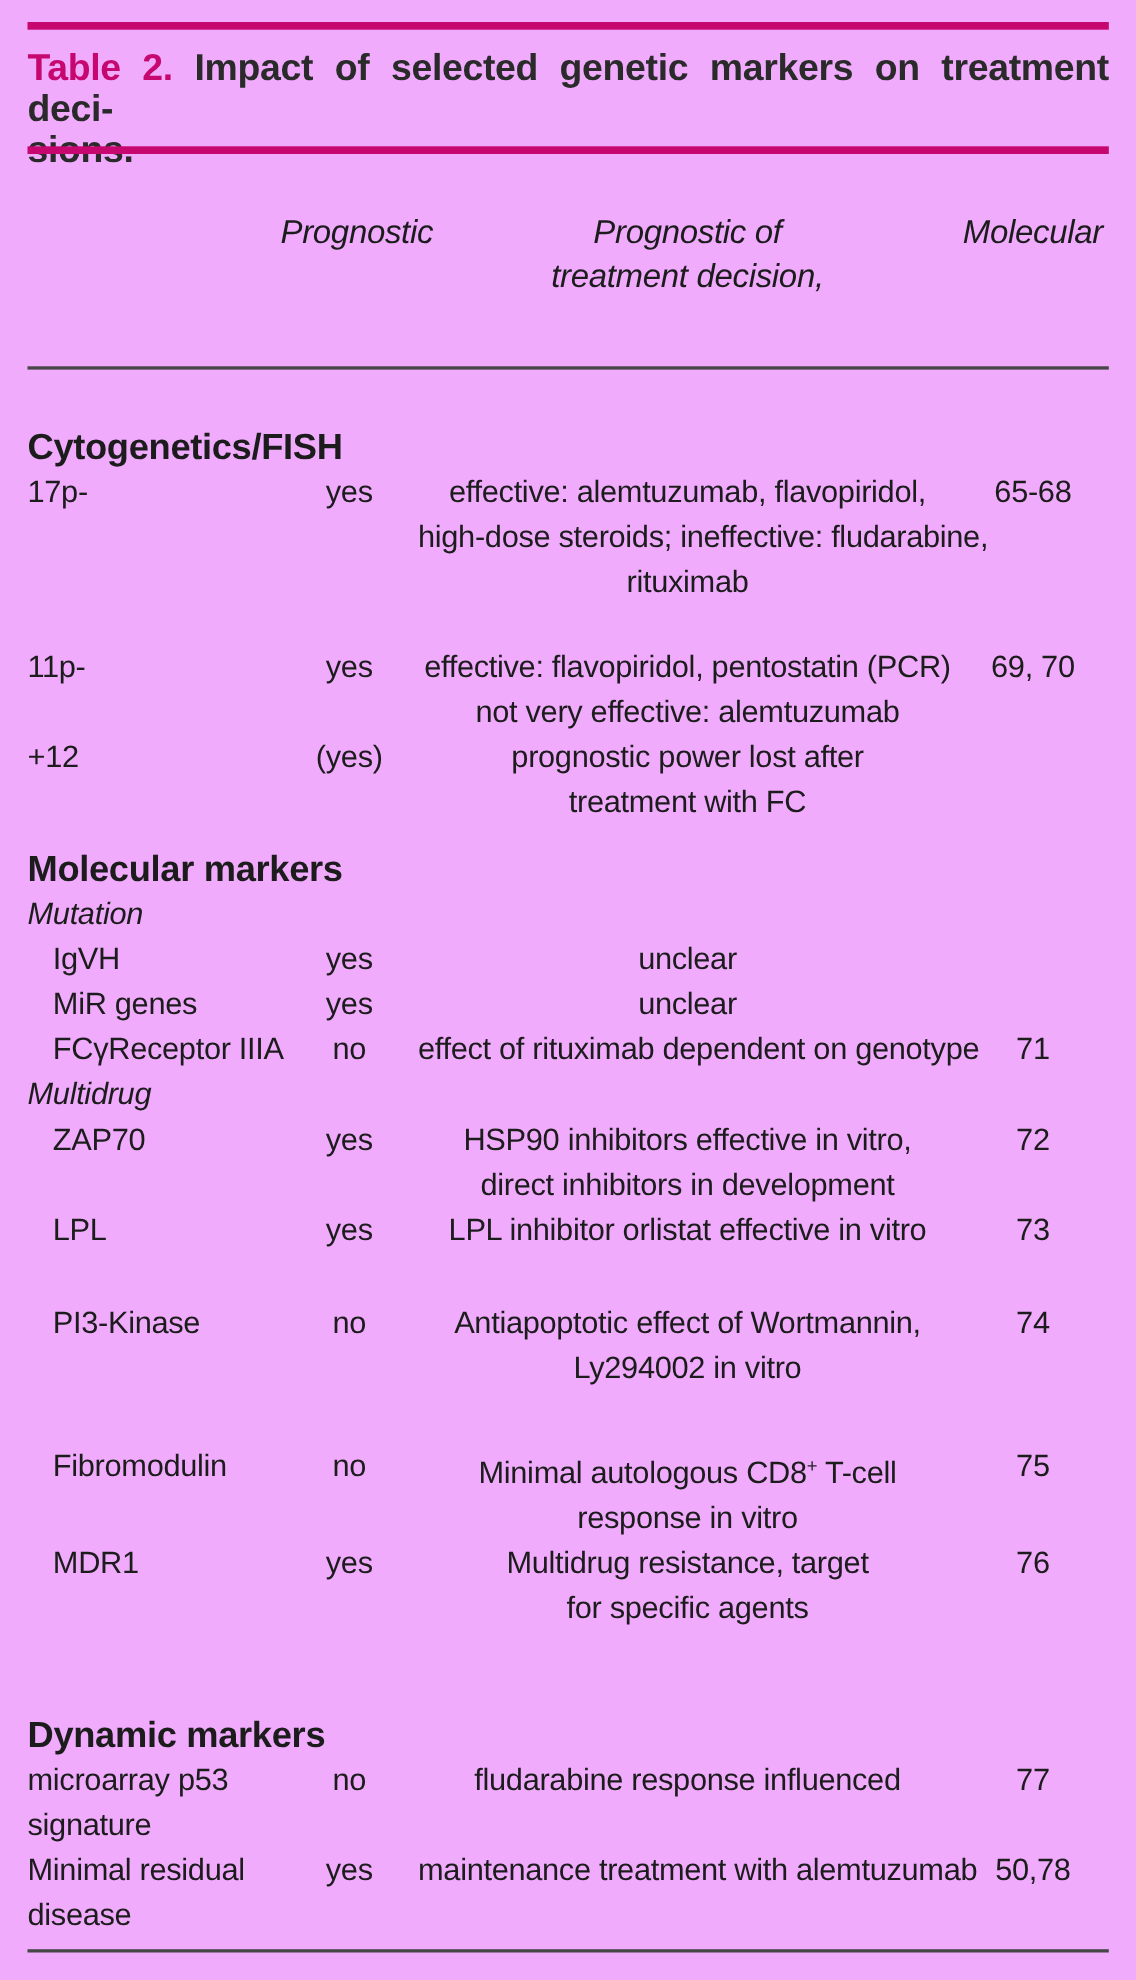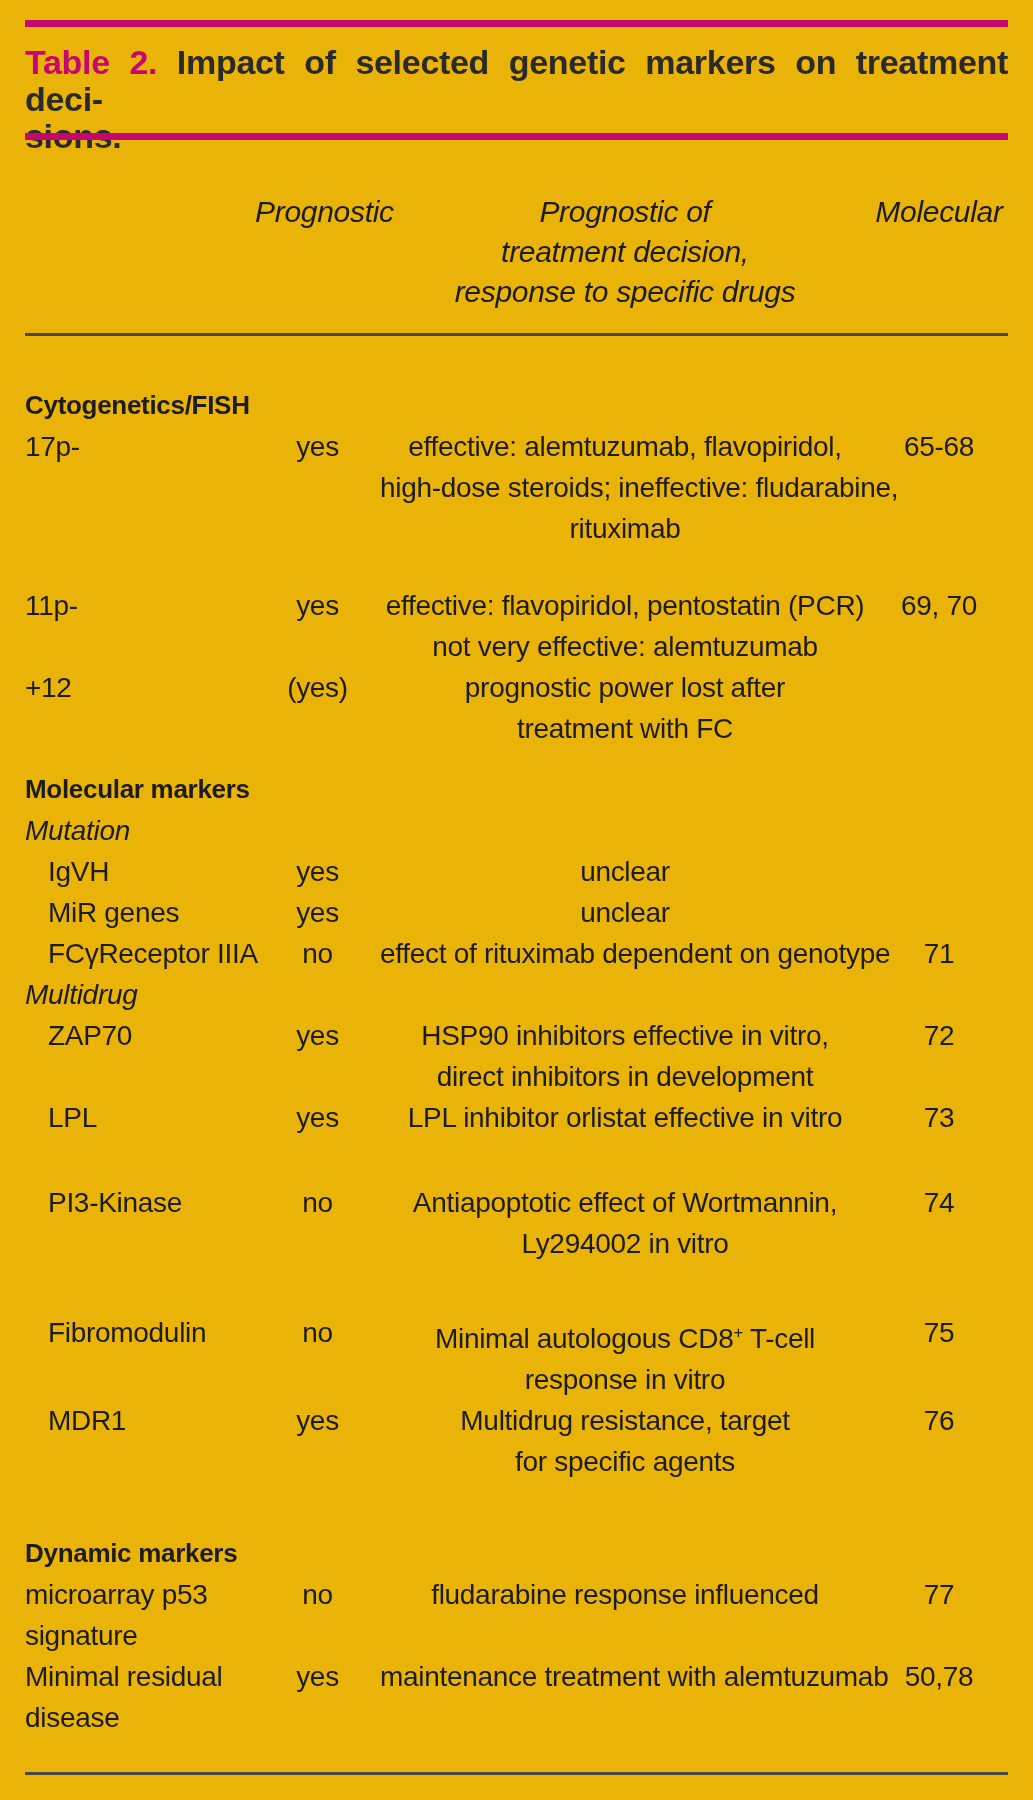--- a/index.html
+++ b/index.html
@@ -1,19 +1,19 @@
 <!DOCTYPE html>
 <html><head>
 <meta charset="utf-8">
 <style>
   html,body{margin:0;padding:0;background:#ffffff;}
   .page{
     position:relative;
     width:1033px;height:1800px;
-    background:#eab308;
+    background:#f0abfc;
     font-family:"Liberation Sans", sans-serif;
     color:#1c1c1c;
     overflow:hidden;
     letter-spacing:-0.3px;
   }
   .rule{position:absolute;left:25px;width:983px;}
   .rule-magenta{height:7px;background:#c5076f;}
   .rule-top{top:20px;}
   .rule-under-title{top:133px;}
   .rule-thin{height:2.5px;background:#474747;}
@@ -36,37 +36,37 @@
 
   .tbody{
     position:absolute;left:25px;top:385px;width:983px;
     font-size:28px;line-height:41px;
   }
   .trow{
     display:grid;grid-template-columns:230px 125px 490px 138px;
     align-items:start;
   }
   .cell{min-height:1px;}
-  .section{grid-column:1 / -1;font-weight:bold;font-size:26px;}
+  .section{grid-column:1 / -1;font-weight:bold;font-size:33px;}
   .subsection{grid-column:1 / -1;font-style:italic;}
   .marker{white-space:nowrap;}
   .marker.wrap{white-space:normal;}
   .marker.indent{padding-left:23px;}
   .prog{text-align:center;}
   .inf{text-align:center;}
   .inf-line{white-space:nowrap;}
   .inf-line:empty{display:none;}
   .ref{text-align:center;}
   .sup{font-size:0.6em;vertical-align:super;}
 
   .mt-36{margin-top:36px;}
   .mt-29{margin-top:20px;}
   .mt-55{margin-top:44px;}
   .mt-48{margin-top:48px;}
-  .mt-47{margin-top:51px;}
+  .mt-47{margin-top:74px;}
 </style>
 </head>
 <body>
 
 <div class="page">
 
   <div class="rule rule-magenta rule-top"></div>
 
   <div class="title">
     <div class="title-line1"><span class="title-label">Table 2.</span><span> Impact of selected genetic markers on treatment deci-</span></div>
@@ -74,21 +74,20 @@
   </div>
 
   <div class="rule rule-magenta rule-under-title"></div>
 
   <div class="thead">
     <div class="c"></div>
     <div class="c">Prognostic</div>
     <div class="c">
       <div>Prognostic of</div>
       <div>treatment decision,</div>
-      <div>response to specific drugs</div>
     </div>
     <div class="c">Molecular</div>
   </div>
 
   <div class="rule rule-thin rule-header"></div>
 
   <div class="tbody">
 
     <div class="trow">
       <div class="cell section">Cytogenetics/FISH</div>

